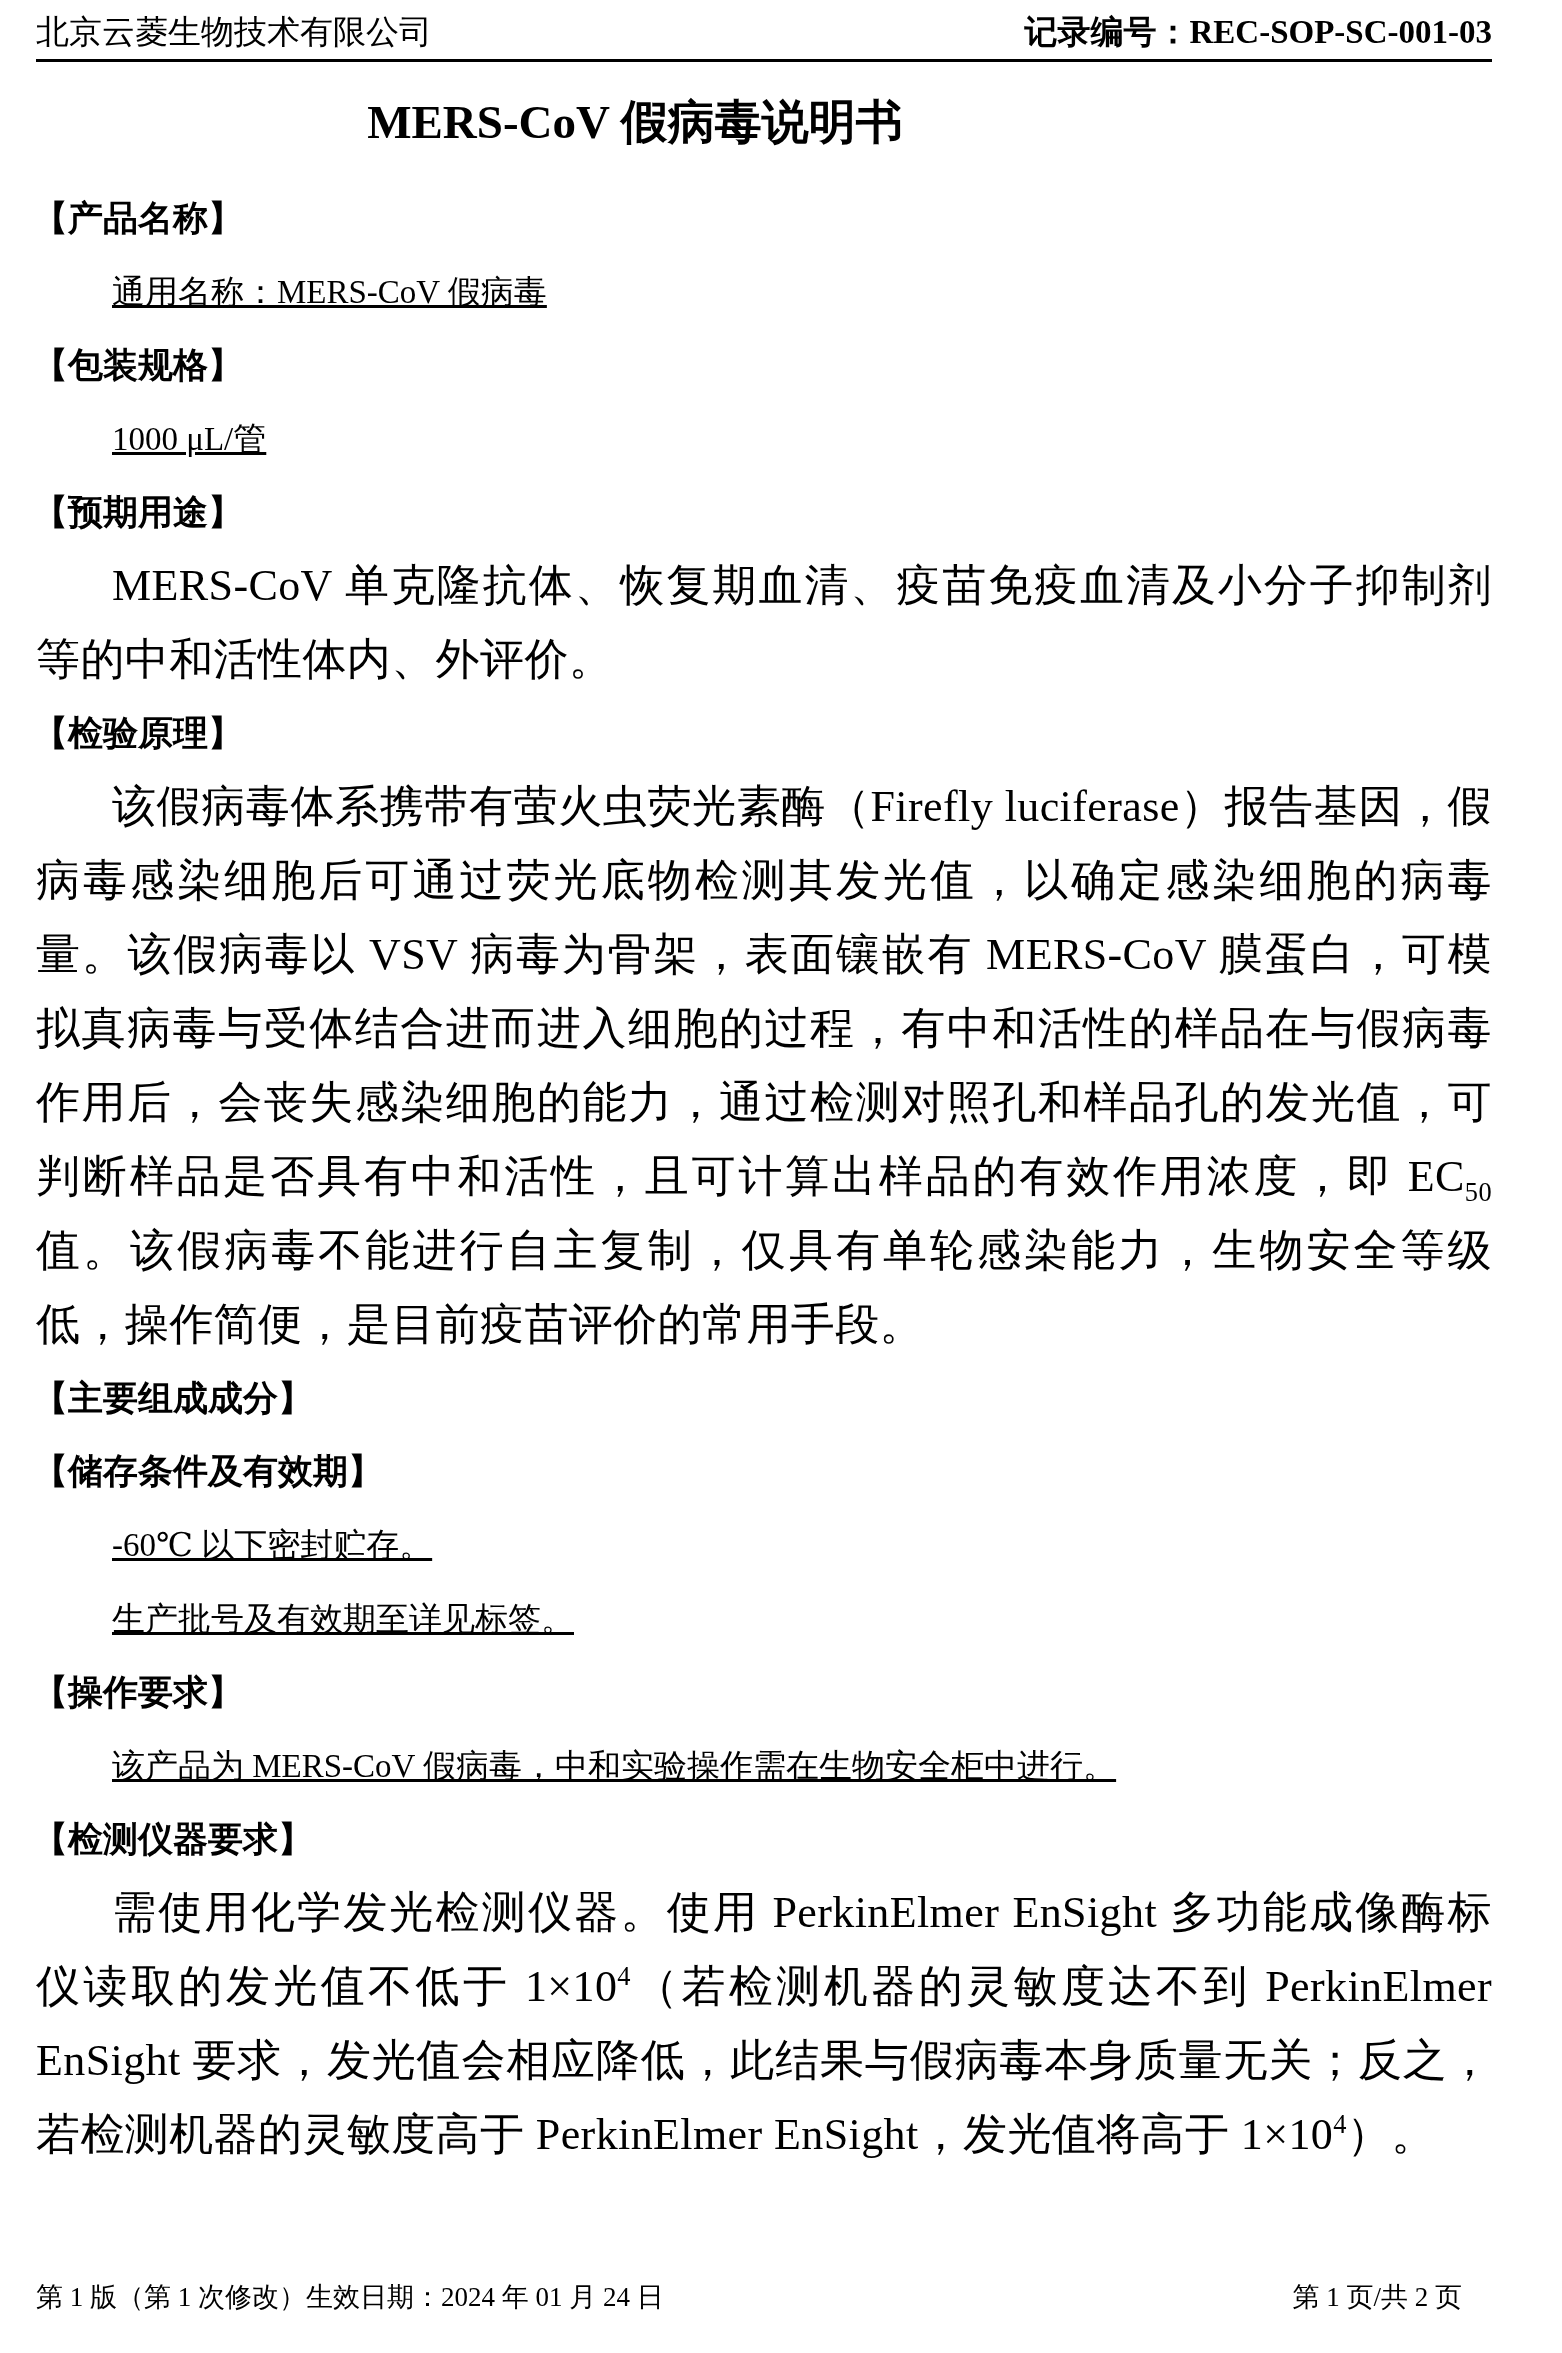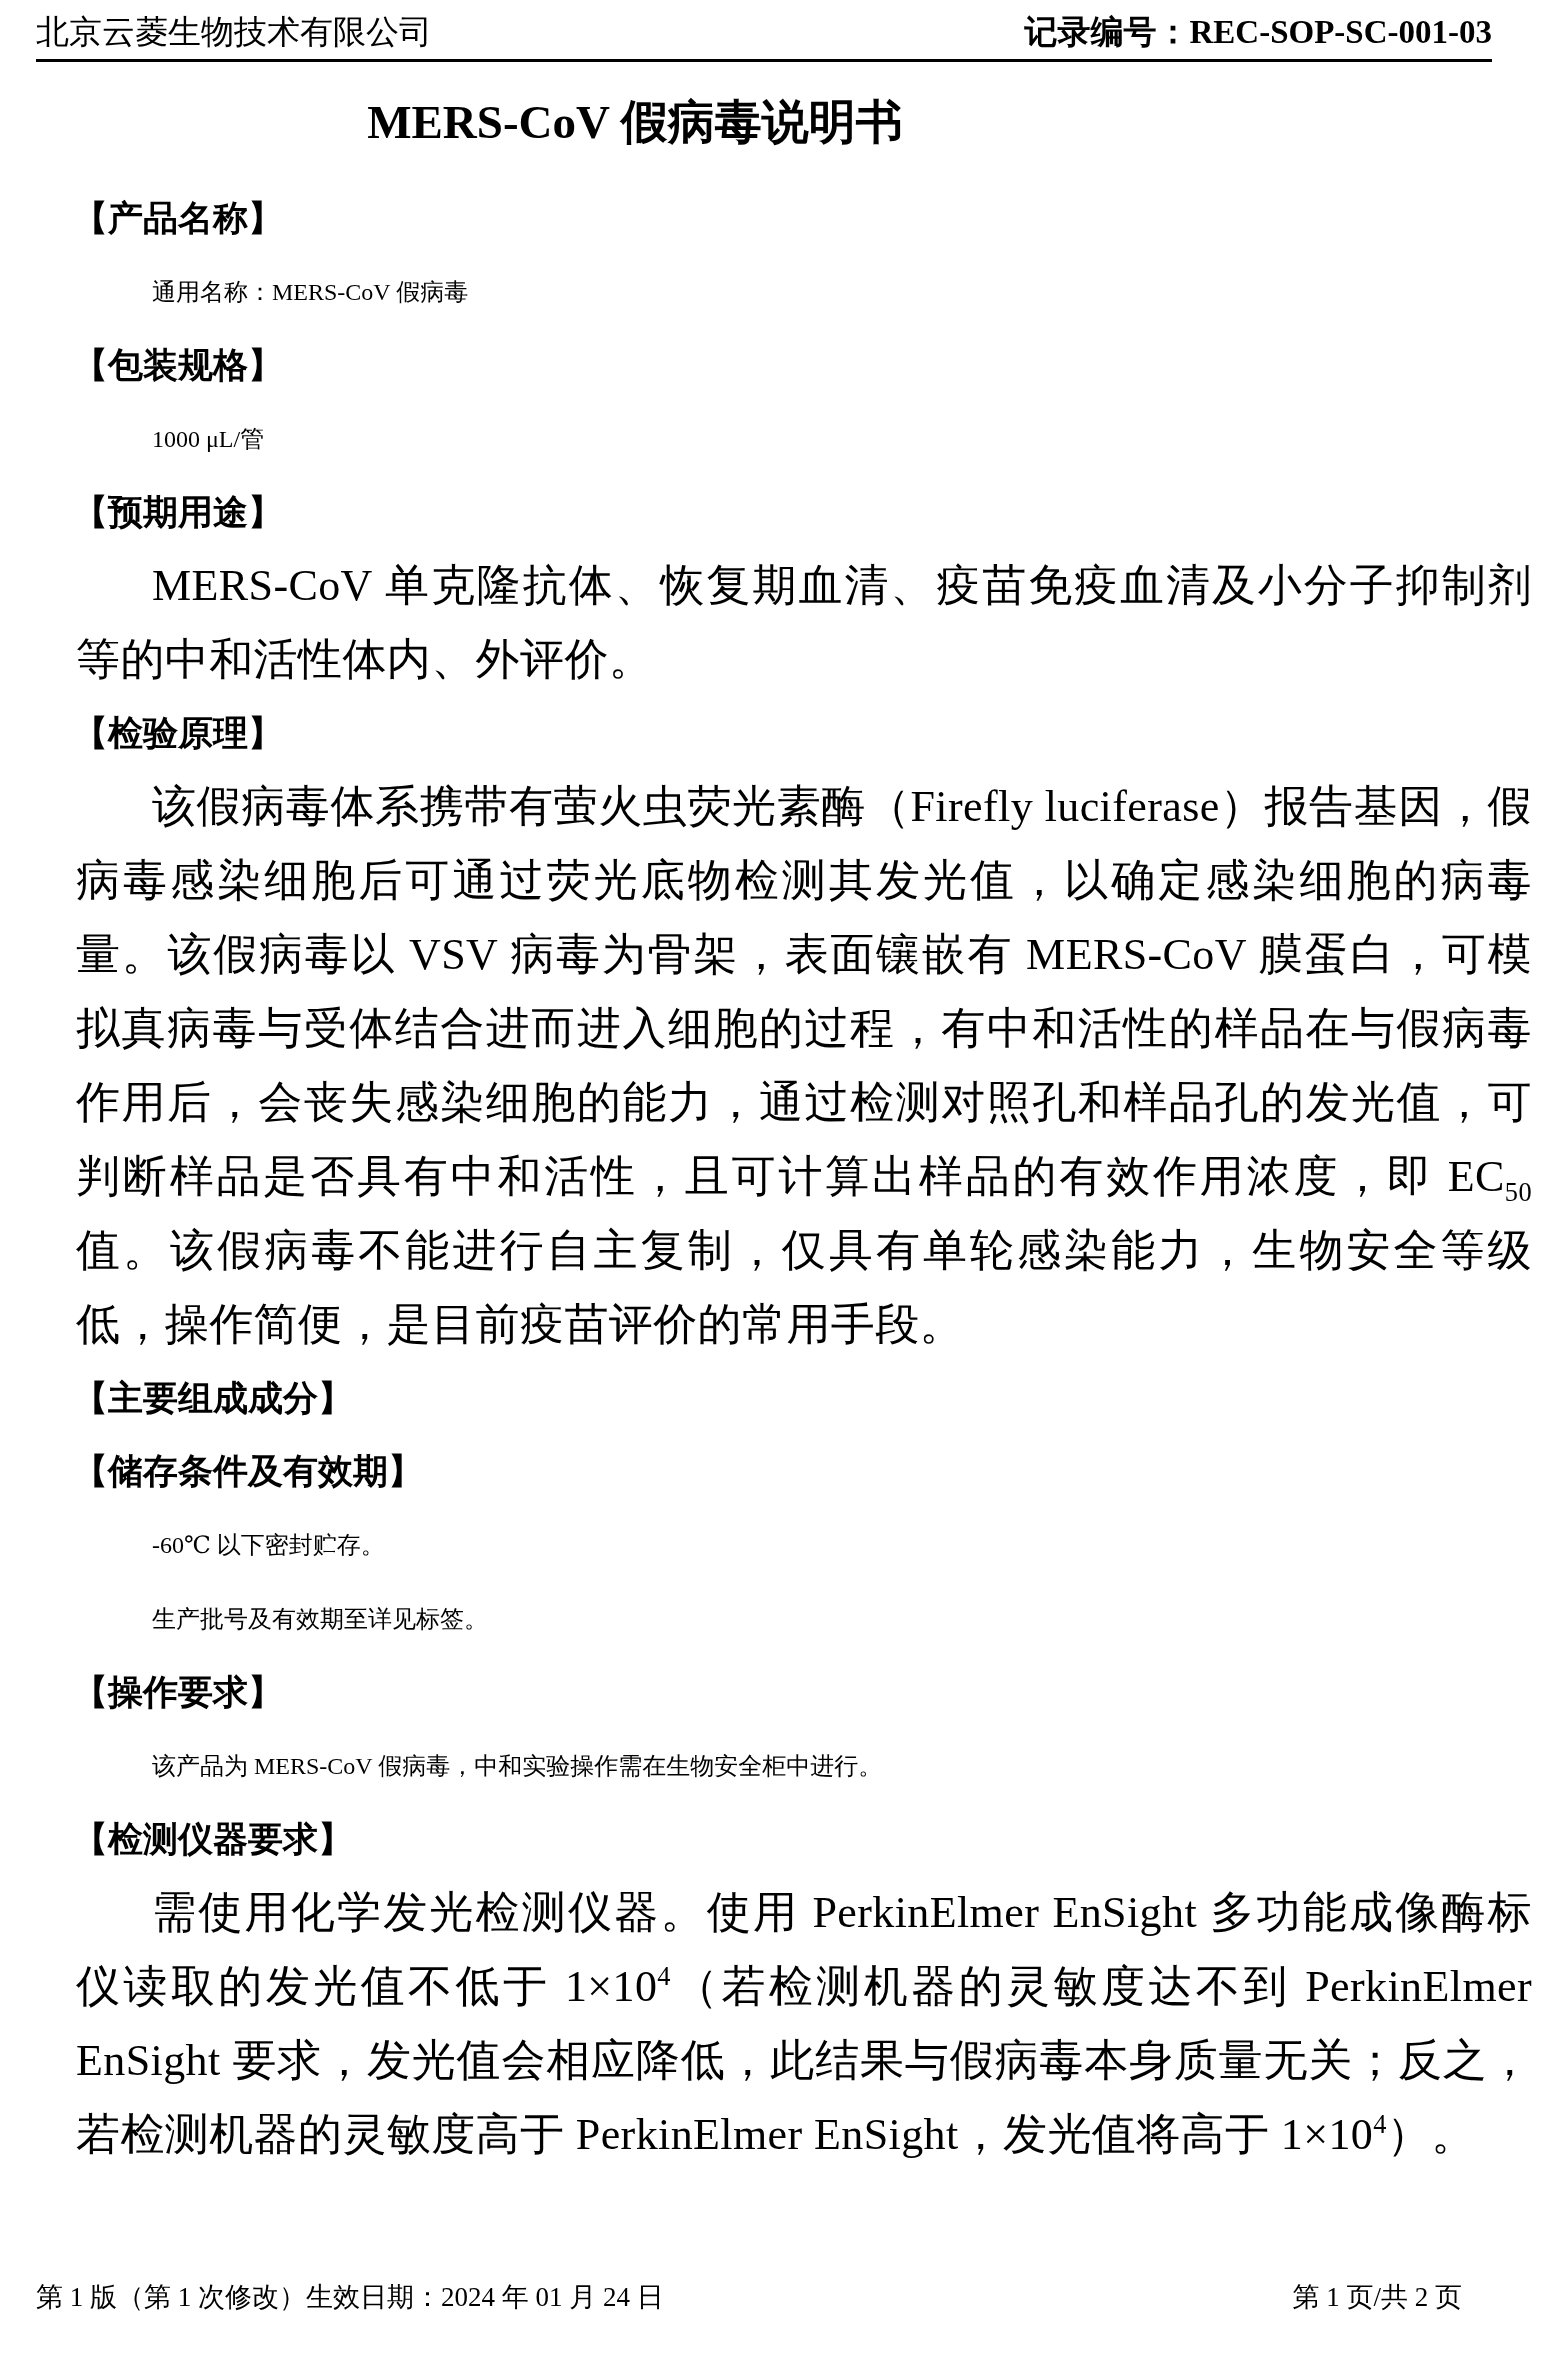--- a/index.html
+++ b/index.html
@@ -12,27 +12,27 @@
     border-bottom: 3px solid #000;
     display: flex; justify-content: space-between; align-items: center;
     font-size: 33px;
     text-align: center;
   }
   .header .right { font-weight: bold; }
   .title {
     position: absolute; left: 0; top: 91px; width: 1270px; text-align: center;
     font-size: 47px; font-weight: bold;
   }
-  .content { position: absolute; left: 36px; top: 182px; width: 1456px; margin-left: 40px; }
+  .content { position: absolute; left: 36px; top: 182px; width: 1456px; }
   .section-head { font-size: 35px; font-weight: bold; line-height: 73px; height: 73px; margin-left: -3px; }
   .para {
     font-size: 44px; line-height: 74px; text-indent: 76px;
     text-align: justify; text-justify: inter-character; letter-spacing: 0.4px;
   }
-  .line { font-size: 24px; line-height: 74px; padding-left: 76px; }
+  .line { font-size: 33px; line-height: 74px; padding-left: 76px; text-decoration: underline; }
   .footer {
     position: absolute; left: 36px; top: 2279px; width: 1426px;
     display: flex; justify-content: space-between; font-size: 27px;
   }
   sup { font-size: 0.6em; vertical-align: super; line-height: 0; }
   sub { font-size: 0.6em; vertical-align: sub; line-height: 0; }
 </style>
 </head>
 <body>
 

